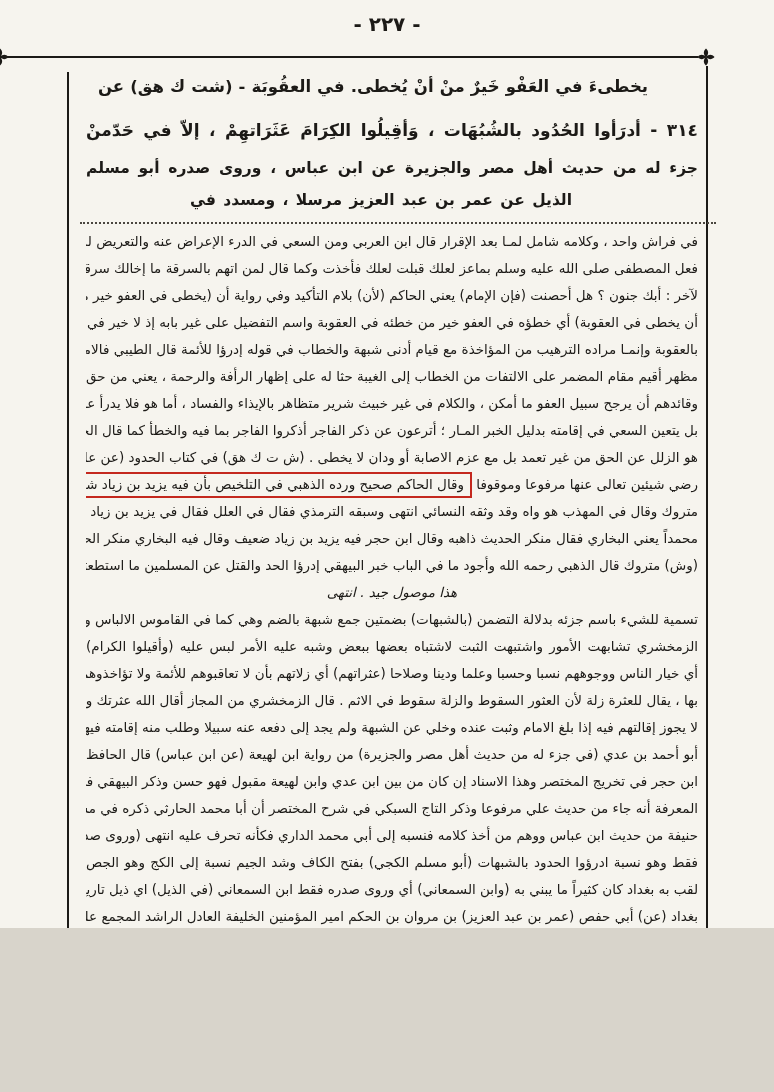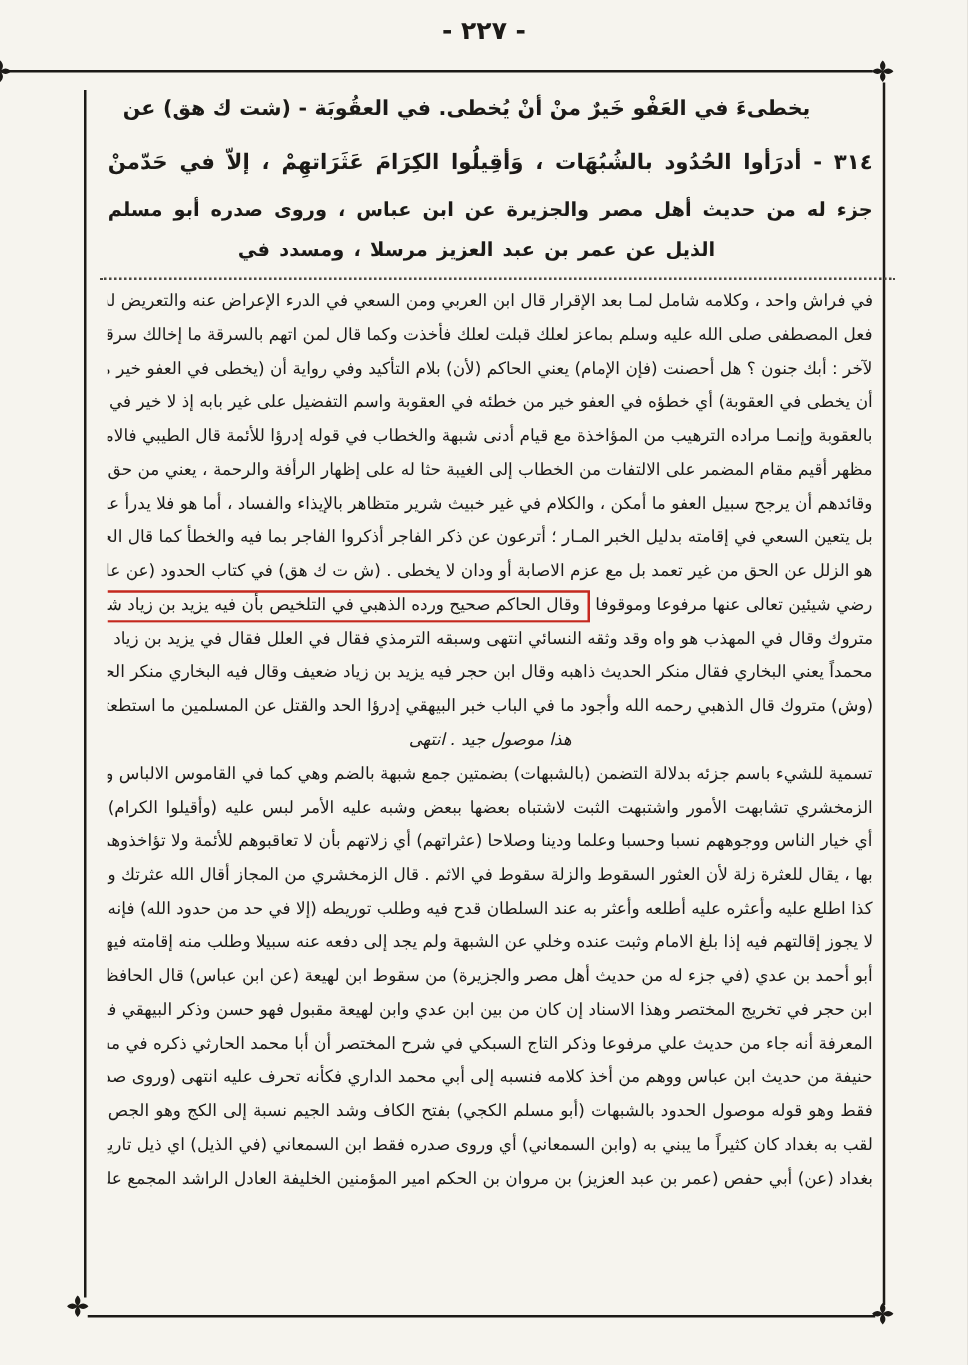--- a/index.html
+++ b/index.html
@@ -1,18 +1,18 @@
 <!DOCTYPE html>
 <html lang="ar" dir="rtl"><head>
 <meta charset="utf-8">
 <style>
   html,body{margin:0;padding:0;background:#d8d4cb;}
   .page{
     position:relative;
-    width:774px;height:1092px;
+    width:774px;height:928px;
     margin:0 auto;
     background:#f6f4ee;
     overflow:hidden;
     font-family:"DejaVu Sans", sans-serif;
     color:#1c1a17;
     direction:rtl;
   }
   .page-number{
     position:absolute;top:12px;left:0;right:0;
     text-align:center;
@@ -119,25 +119,24 @@
         <span class="highlight-box">وقال الحاكم صحيح ورده الذهبي في التلخيص بأن فيه يزيد بن زياد شامي</span>
       </div>
       <div class="c-line">متروك وقال في المهذب هو واه وقد وثقه النسائي انتهى وسبقه الترمذي فقال في العلل فقال في يزيد بن زياد سألت عنه</div>
       <div class="c-line">محمداً يعني البخاري فقال منكر الحديث ذاهبه وقال ابن حجر فيه يزيد بن زياد ضعيف وقال فيه البخاري منكر الحديث</div>
       <div class="c-line">(وش) متروك قال الذهبي رحمه الله وأجود ما في الباب خبر البيهقي إدرؤا الحد والقتل عن المسلمين ما استطعتم قال</div>
       <div class="c-line center">هذا موصول جيد . انتهى</div>
       <div class="c-line">تسمية للشيء باسم جزئه بدلالة التضمن (بالشبهات) بضمتين جمع شبهة بالضم وهي كما في القاموس الالباس وقال</div>
       <div class="c-line">الزمخشري تشابهت الأمور واشتبهت الثبت لاشتباه بعضها ببعض وشبه عليه الأمر لبس عليه (وأقيلوا الكرام)</div>
       <div class="c-line">أي خيار الناس ووجوههم نسبا وحسبا وعلما ودينا وصلاحا (عثراتهم) أي زلاتهم بأن لا تعاقبوهم للأئمة ولا تؤاخذوهم</div>
       <div class="c-line">بها ، يقال للعثرة زلة لأن العثور السقوط والزلة سقوط في الاثم . قال الزمخشري من المجاز أقال الله عثرتك وعثر على</div>
-      <div class="c-line">كذا اطلع عليه وأعثره عليه أطلعه وأعثر به عند السلطان قدح فيه وطلب توريطه (إلا في حد من حدود الله) فإنه</div>
       <div class="c-line">لا يجوز إقالتهم فيه إذا بلغ الامام وثبت عنده وخلي عن الشبهة ولم يجد إلى دفعه عنه سبيلا وطلب منه إقامته فيها يتوقف على</div>
-      <div class="c-line">أبو أحمد بن عدي (في جزء له من حديث أهل مصر والجزيرة) من سقوط ابن لهيعة (عن ابن عباس) قال الحافظ</div>
+      <div class="c-line">أبو أحمد بن عدي (في جزء له من حديث أهل مصر والجزيرة) من رواية ابن لهيعة (عن ابن عباس) قال الحافظ</div>
       <div class="c-line">ابن حجر في تخريج المختصر وهذا الاسناد إن كان من بين ابن عدي وابن لهيعة مقبول فهو حسن وذكر البيهقي في</div>
       <div class="c-line">المعرفة أنه جاء من حديث علي مرفوعا وذكر التاج السبكي في شرح المختصر أن أبا محمد الحارثي ذكره في مسند أبي</div>
       <div class="c-line">حنيفة من حديث ابن عباس ووهم من أخذ كلامه فنسبه إلى أبي محمد الداري فكأنه تحرف عليه انتهى (وروى صدره)</div>
-      <div class="c-line">فقط وهو قوله موصول الحدود بالشبهات (أبو مسلم الكجي) بفتح الكاف وشد الجيم نسبة إلى الكج وهو الجص</div>
+      <div class="c-line">فقط وهو نسبة ادرؤوا الحدود بالشبهات (أبو مسلم الكجي) بفتح الكاف وشد الجيم نسبة إلى الكج وهو الجص</div>
       <div class="c-line">لقب به بغداد كان كثيراً ما يبني به (وابن السمعاني) أي وروى صدره فقط ابن السمعاني (في الذيل) اي ذيل تاريخ</div>
       <div class="c-line">بغداد (عن) أبي حفص (عمر بن عبد العزيز) بن مروان بن الحكم امير المؤمنين الخليفة العادل الراشد المجمع على</div>
     </div>
 
   </div>
 </div>
 
 </body></html>

